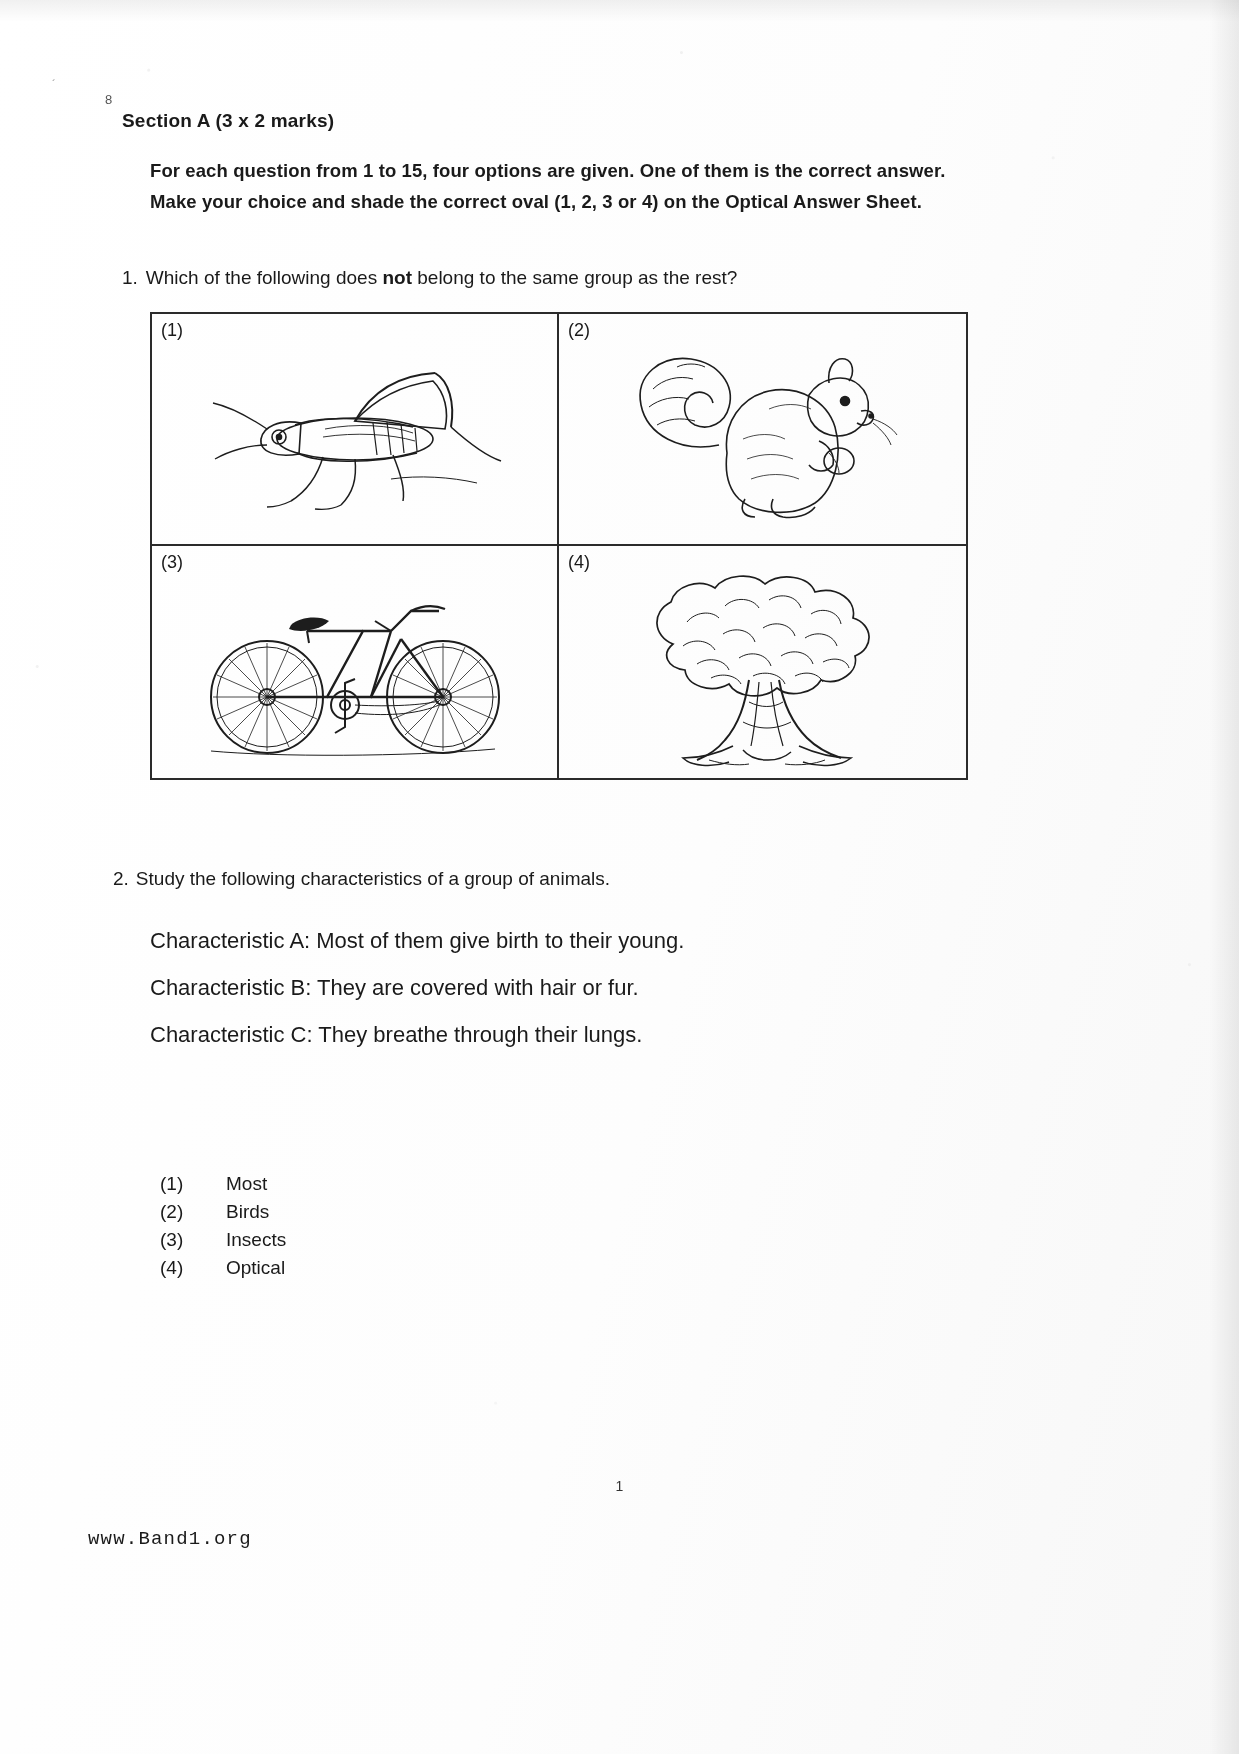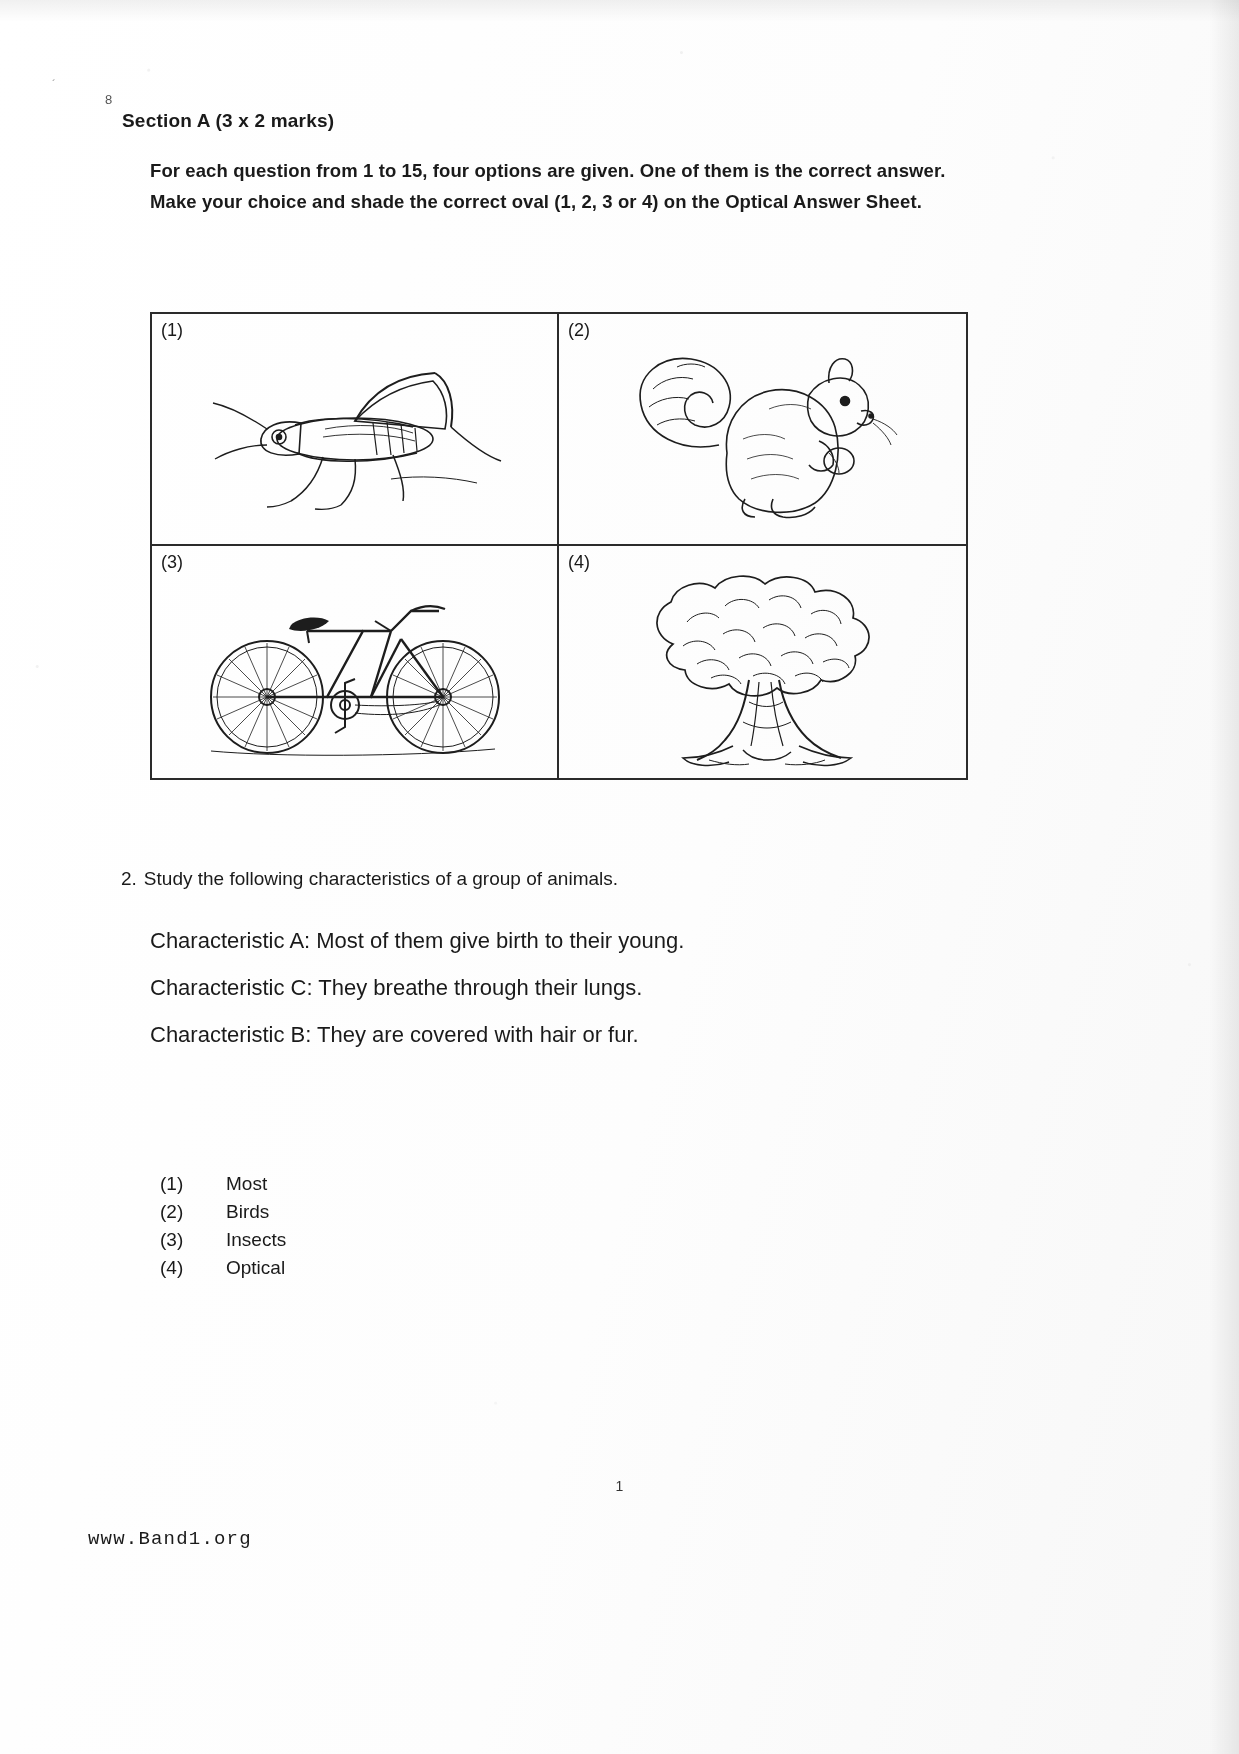--- a/index.html
+++ b/index.html
@@ -109,21 +109,21 @@
     inset: 26px 6px 6px 6px;
     display: flex;
     align-items: center;
     justify-content: center;
   }
   .cell .art svg { display: block; }
 
   
   .q2-line {
     position: absolute;
-    left: 121px;
+    left: 113px;
     top: 868px;
     font-size: 19px;
   }
   .q2-line .num { margin-right: 7px; }
 
   .charset {
     position: absolute;
     left: 150px;
     top: 928px;
     width: 820px;
@@ -193,20 +193,23 @@
 
 <div class="content">
 
   <div class="speck-a">´</div>
   <div class="mark-8">8</div>
 
   <div class="section-title">Section A (3 x 2 marks)</div>
 
   <div class="instructions">For each question from 1 to 15, four options are given.  One of them is the correct answer.  Make your choice and shade the correct oval (1, 2, 3 or 4) on the Optical Answer Sheet.</div>
 
+  <div class="q1-line">
+    <span class="num">1.</span><span>Which of the following does </span><b>not</b><span> belong to the same group as the rest?</span>
+  </div>
 
   <div class="grid">
 
     <div class="cell cell-1">
       <div class="tag">(1)</div>
       <div class="art">
         <svg width="300" height="160" viewBox="0 0 300 160" fill="none" stroke="#1d1d1d" stroke-width="1.6">
 
           <ellipse cx="150" cy="80" rx="78" ry="21"></ellipse>
           <path d="M90 66 C110 58 160 56 208 68"></path>
@@ -376,22 +379,22 @@
       </div>
     </div>
   </div>
 
   <div class="q2-line">
     <span class="num">2.</span><span>Study the following characteristics of a group of animals.</span>
   </div>
 
   <div class="charset">
     <div>Characteristic A: Most of them give birth to their young.</div>
+    <div>Characteristic B: They are covered with hair or fur.</div>
     <div>Characteristic C: They breathe through their lungs.</div>
-    <div>Characteristic B: They are covered with hair or fur.</div>
   </div>
 
 
   <div class="options">
     <div class="opt">
       <span class="ord">(1)</span>
       <span>Most</span>
     </div>
     <div class="opt">
       <span class="ord">(2)</span>

